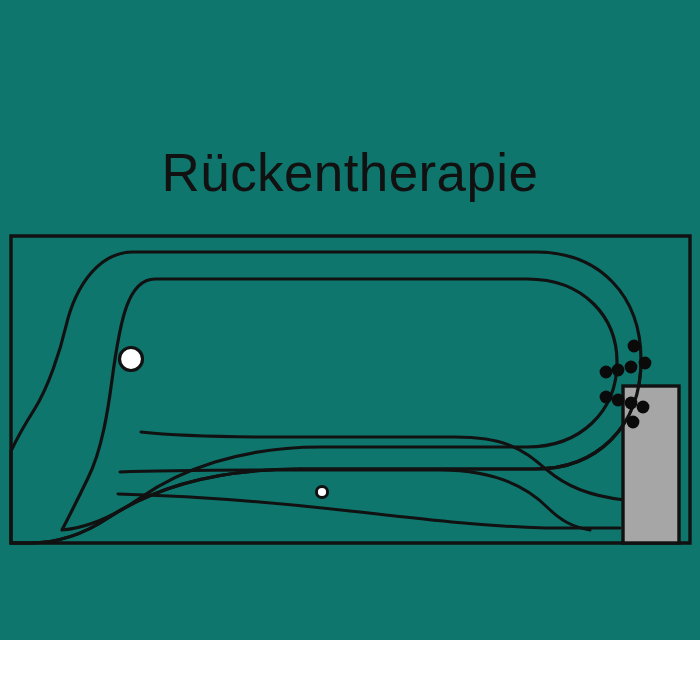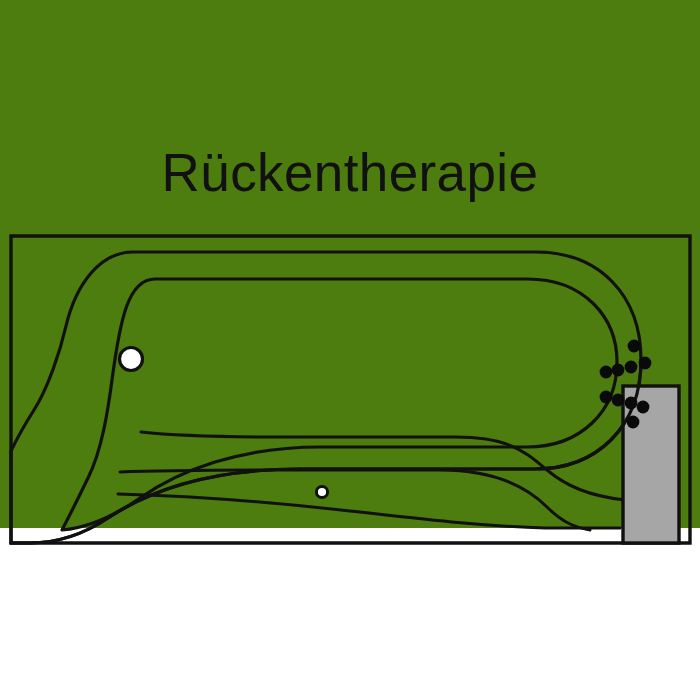--- a/index.html
+++ b/index.html
@@ -10,22 +10,22 @@
   body {
     width: 700px;
     height: 700px;
     font-family: "Liberation Sans", sans-serif;
     overflow: hidden;
     position: relative;
   }
   #page {
     position: relative;
     width: 700px;
-    height: 528px;
-    background: #4d7c0f;
+    height: 640px;
+    background: #0f766e;
   }
   #title {
     position: absolute;
     left: 0;
     top: 143px;
     width: 700px;
     text-align: center;
     font-family: "Liberation Sans", sans-serif;
     font-size: 53px;
     font-weight: 300;

